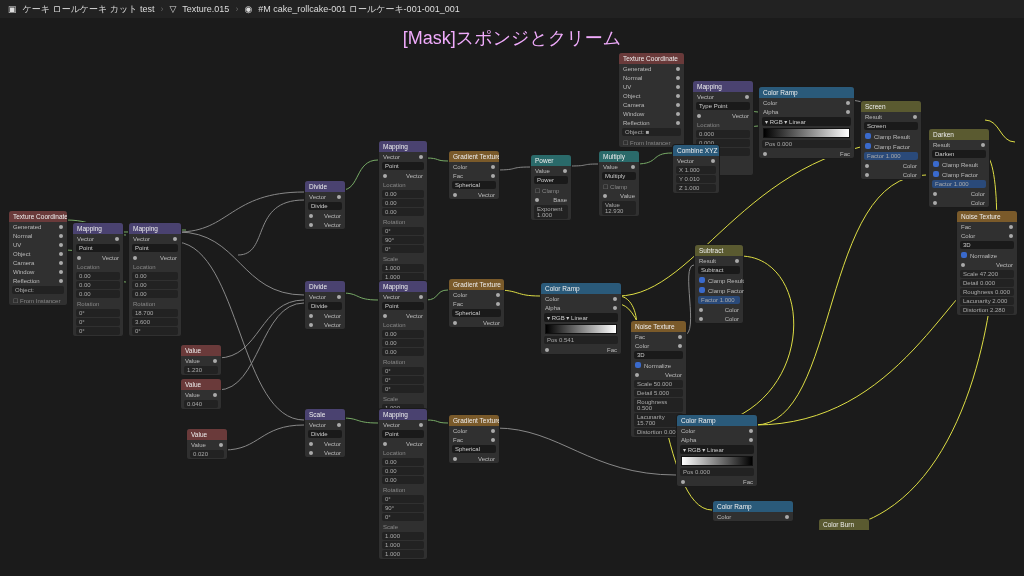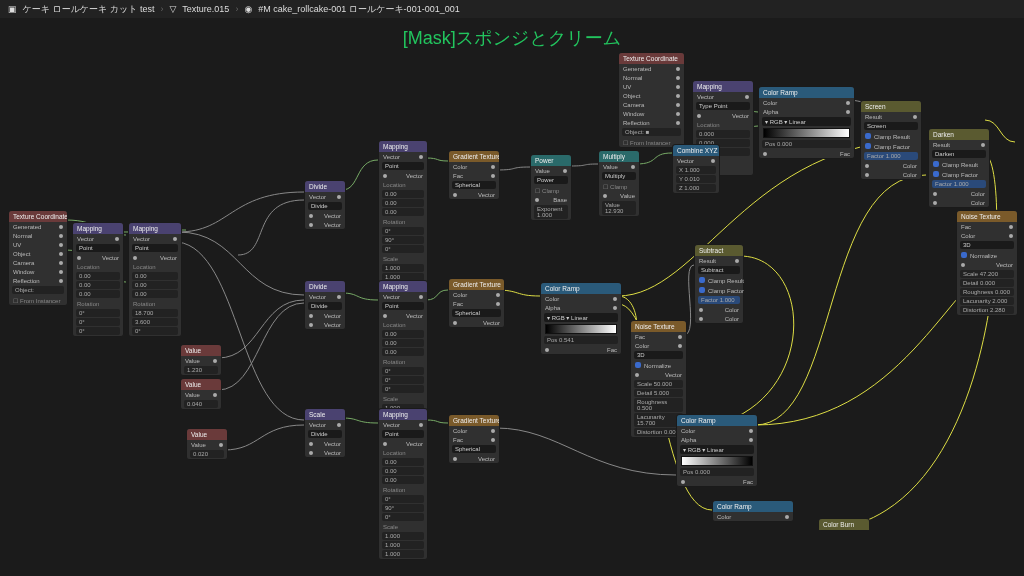--- a/index.html
+++ b/index.html
@@ -1,18 +1,18 @@
 <!DOCTYPE html>
 <html><head>
 <meta charset="utf-8">
 <style>
   html,body{margin:0;padding:0;width:1024px;height:576px;background:#1b1b1b;font-family:sans-serif;font-size:7px;color:#ccc;overflow:hidden}
   .top{height:18px;background:#222;display:flex;align-items:center;padding:0 8px;font-size:9px;color:#ddd;gap:6px}
   .top .sep{color:#666}
-  .title{position:absolute;top:26px;left:0;right:0;text-align:center;font-size:18px;color:#22c55e}
+  .title{position:absolute;top:26px;left:0;right:0;text-align:center;font-size:18px;color:#f0abfc}
   svg.wires{position:absolute;top:0;left:0;width:1024px;height:576px;pointer-events:none}
   .node{position:absolute;background:#303030;border:1px solid #1a1a1a;border-radius:3px;font-size:6px}
   .hdr{padding:2px 4px;color:#eee;font-size:6.5px;border-radius:3px 3px 0 0;white-space:nowrap;overflow:hidden}
   .hdr.c-purple{background:#4a4270}
   .hdr.c-red{background:#6a3a3a}
   .hdr.c-orange{background:#7a5a2a}
   .hdr.c-blue{background:#2a5a7a}
   .hdr.c-teal{background:#2a6a6a}
   .hdr.c-olive{background:#5a5a30}
   .row{padding:1.5px 4px;display:flex;justify-content:space-between;align-items:center;color:#bbb;white-space:nowrap}

